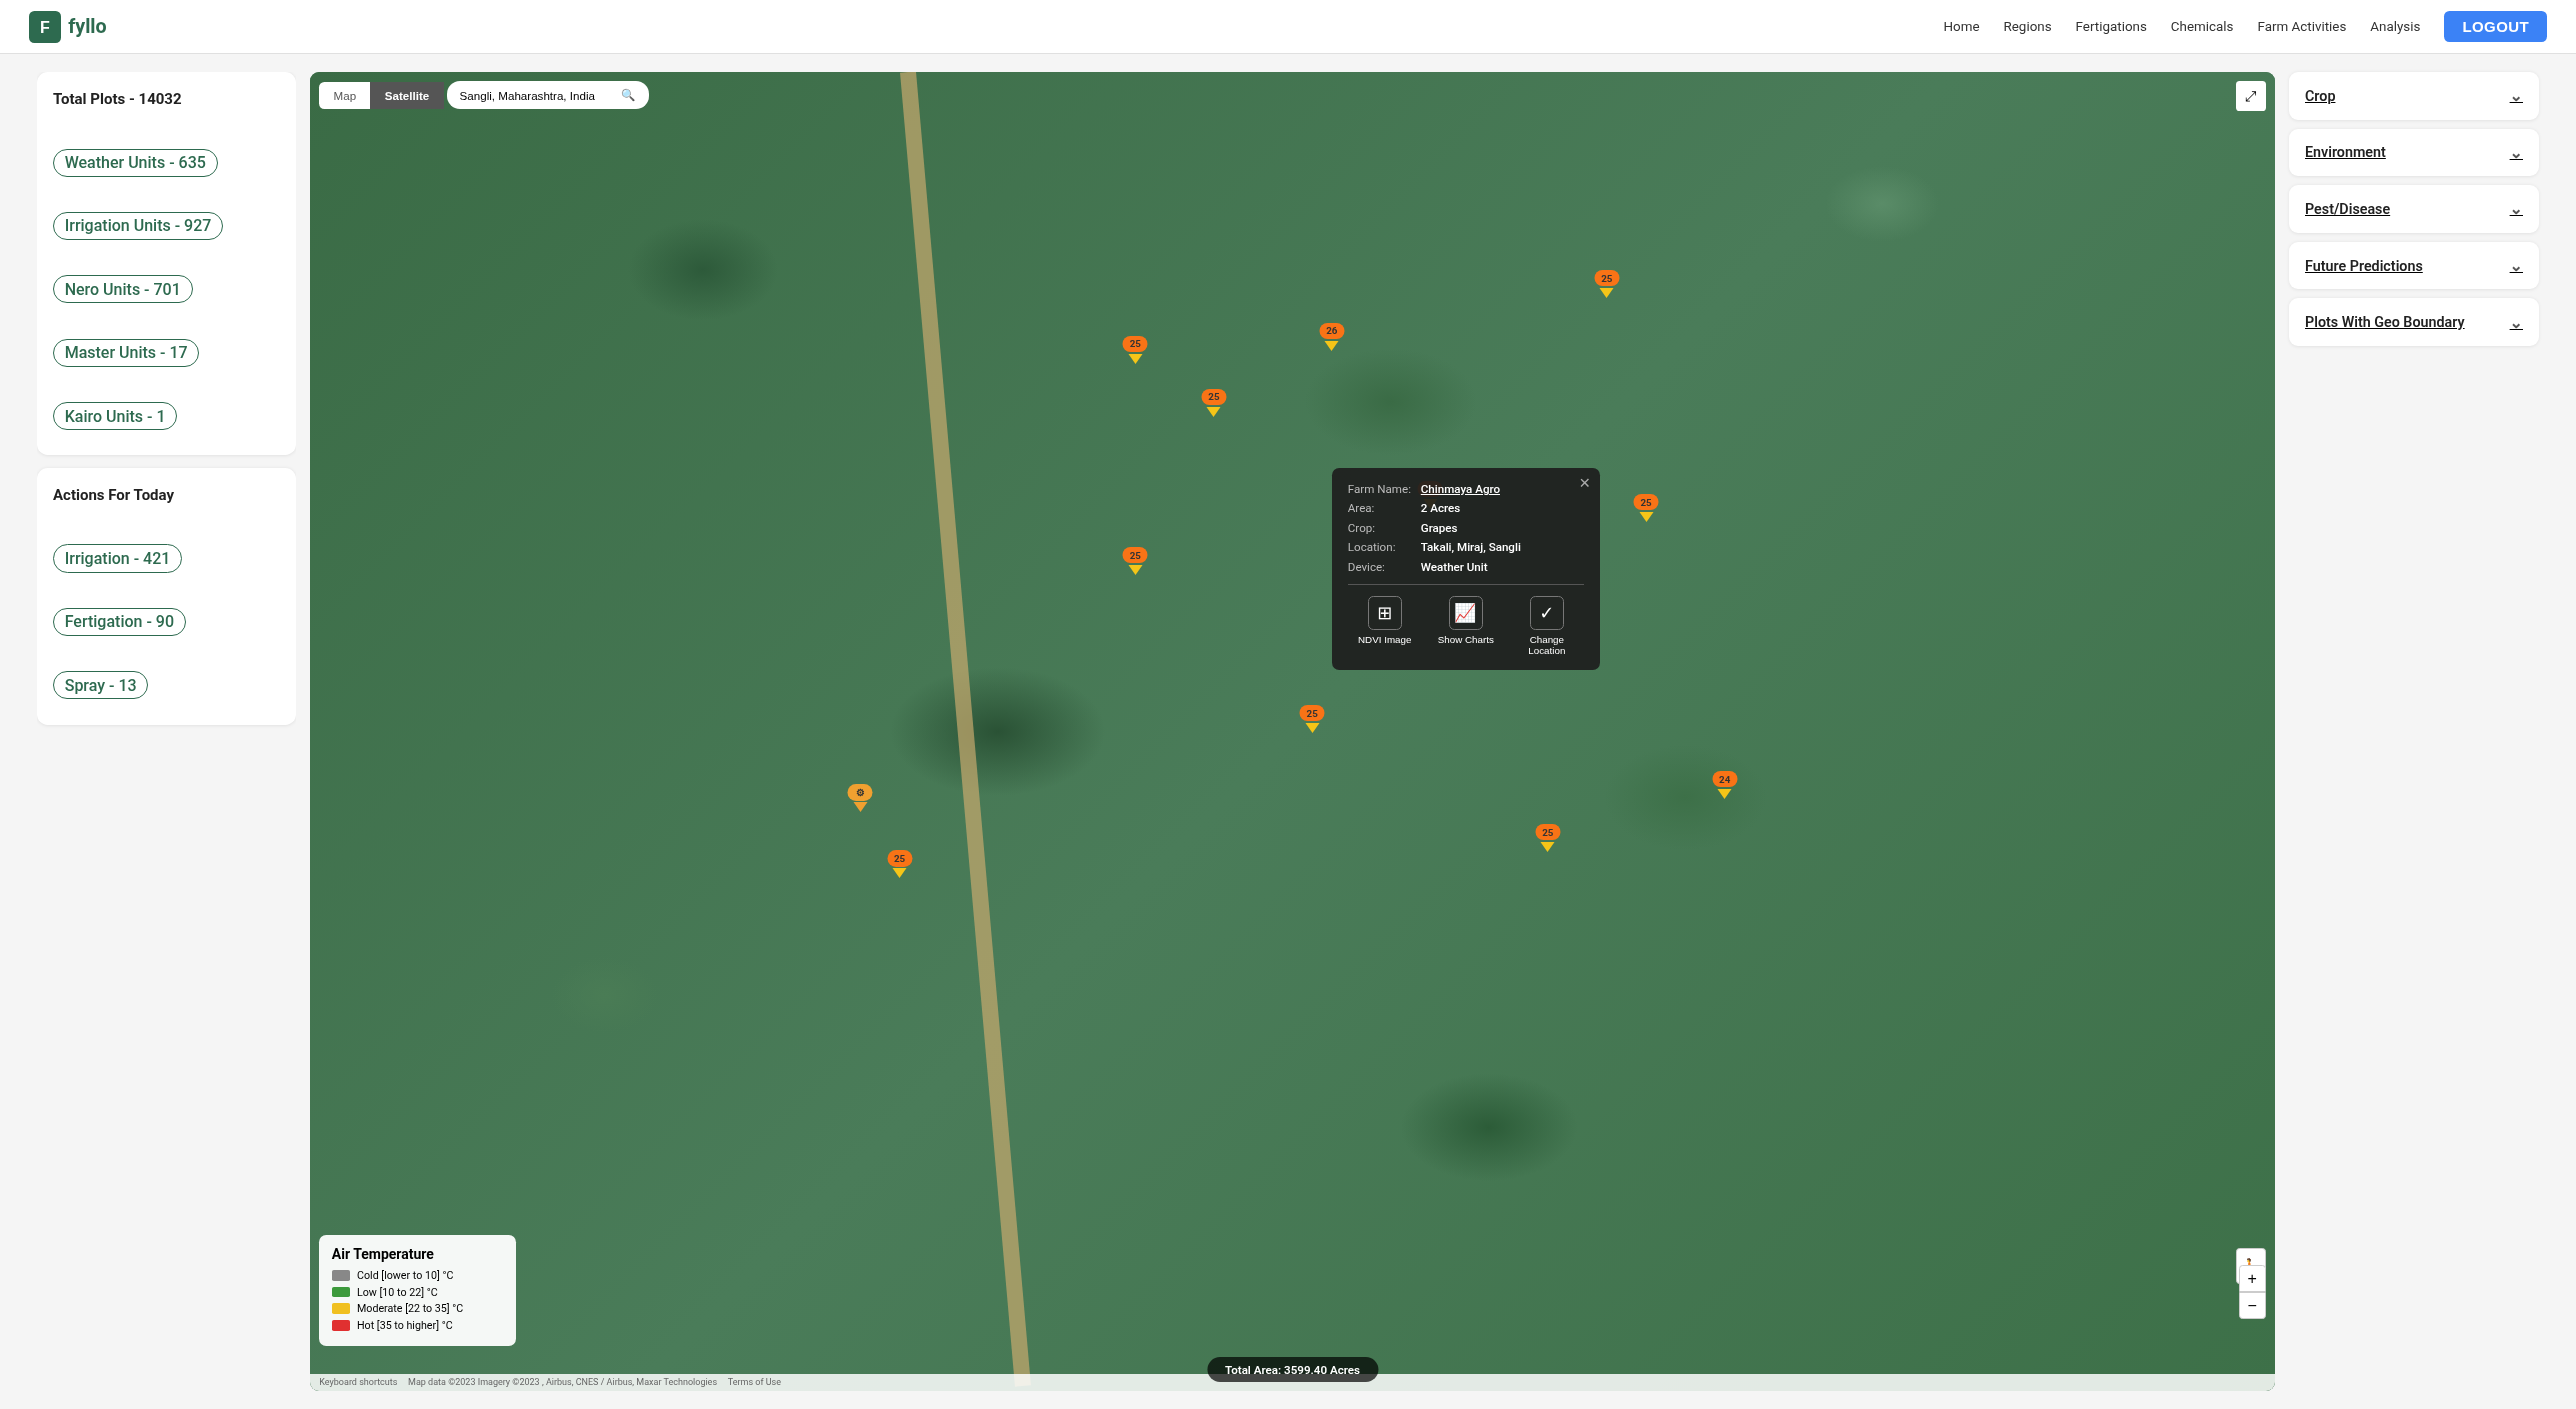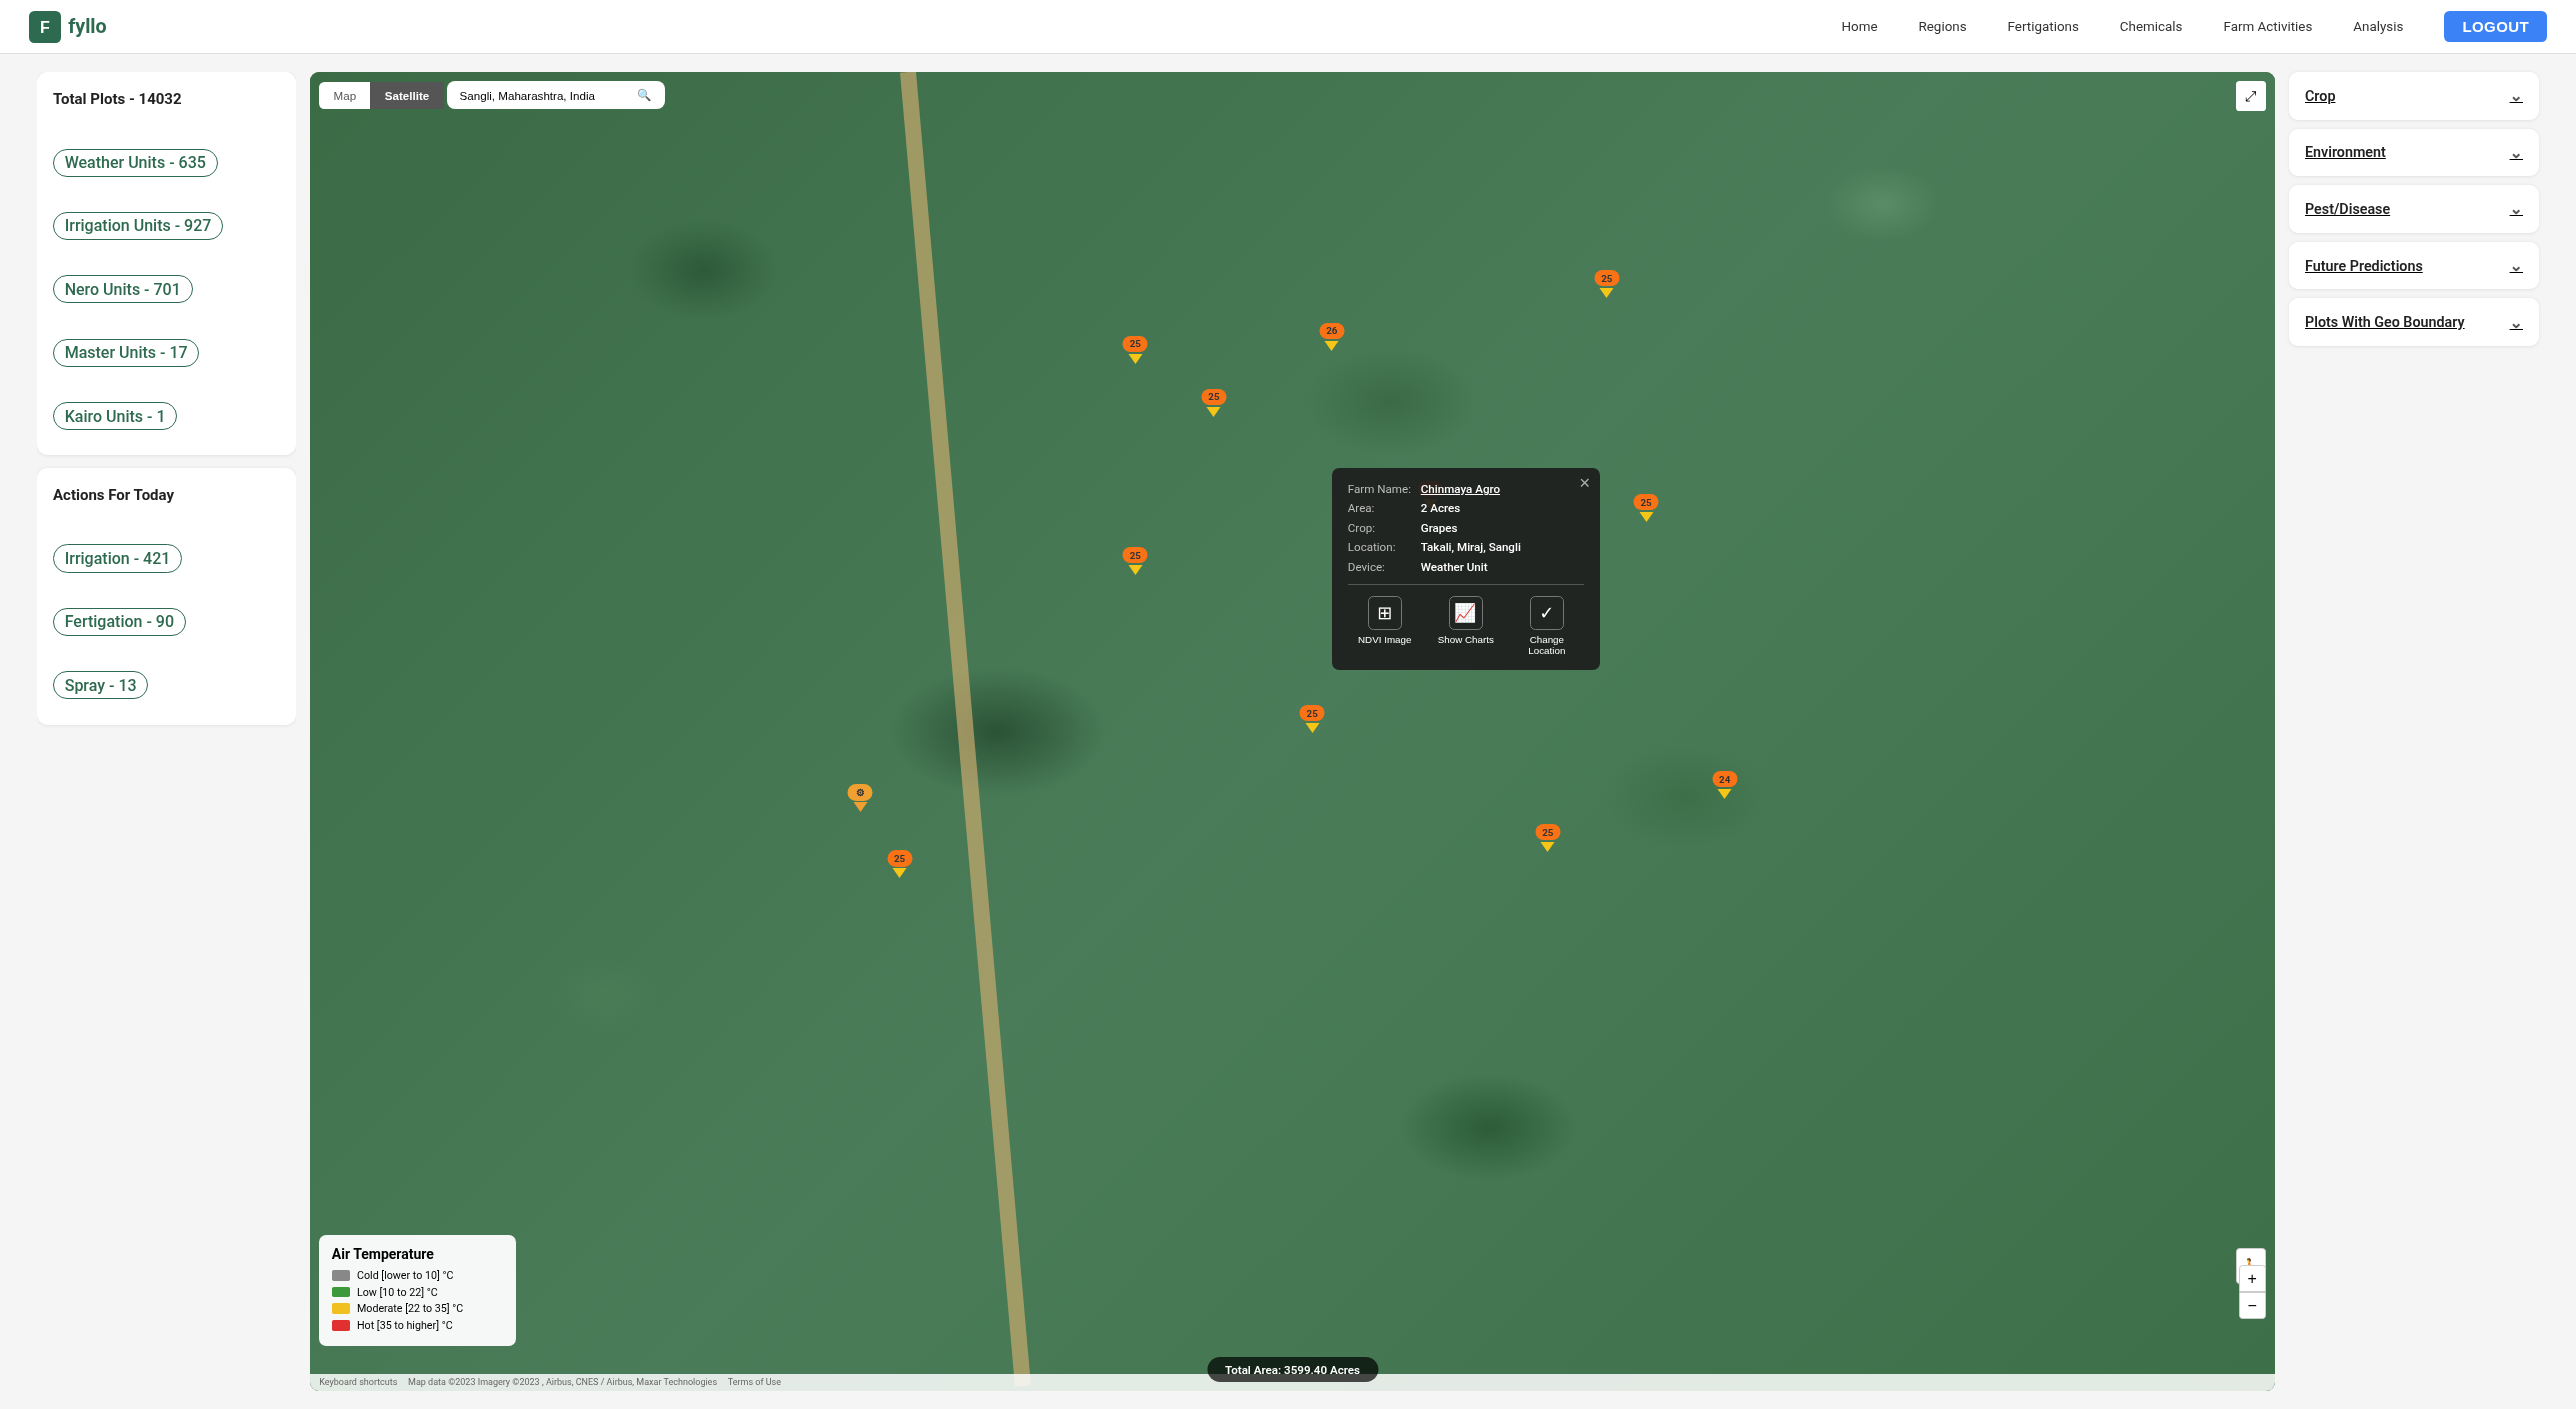--- a/index.html
+++ b/index.html
@@ -25,21 +25,21 @@
       height: 32px;
     }
     .logo-text {
       font-size: 19.7px;
       font-weight: 700;
       color: #2d6a4f;
     }
     .nav {
       display: flex;
       align-items: center;
-      gap: 41px;
+      gap: 24px;
     }
     .nav-item {
       font-size: 13.4px;
       color: #333;
       cursor: pointer;
       text-decoration: none;
     }
     .logout-btn {
       background: #3b82f6;
       color: #fff;
@@ -136,23 +136,23 @@
     }
     .map-tab:first-child { border-radius: 5.4px 0 0 5.4px; }
     .map-tab:last-child { border-radius: 0; }
     .map-search {
       background: #fff;
       border: none;
       padding: 7.2px 12.5px;
       font-size: 11.6px;
       display: flex;
       align-items: center;
-      gap: 17px;
+      gap: 1px;
       margin-left: 3.6px;
-      border-radius: 8px;
+      border-radius: 13px;
     }
     .map-search input {
       border: none;
       outline: none;
       font-size: 11.6px;
       width: 161px;
     }
     .map-expand {
       position: absolute;
       top: 9px;

